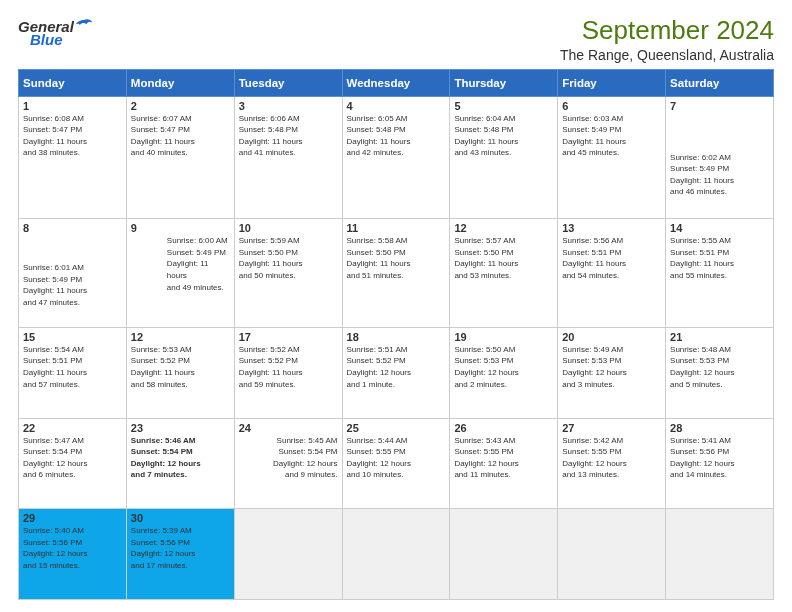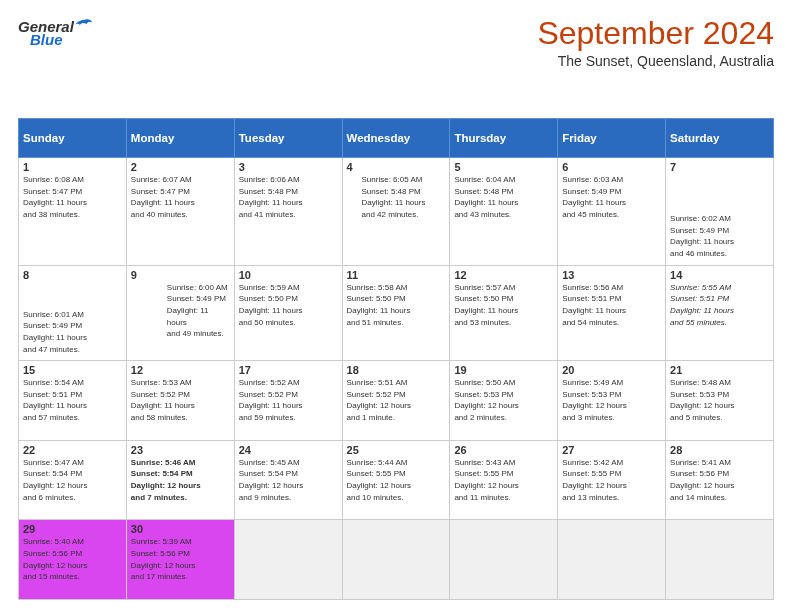--- a/index.html
+++ b/index.html
@@ -9,74 +9,73 @@
       width: 792px;
       height: 612px;
       overflow: hidden;
     }
     .page {
       width: 792px;
       height: 612px;
       padding: 16px 18px 12px 18px;
       display: flex;
       flex-direction: column;
-      gap: 43px;
     }
     .header {
       display: flex;
       align-items: flex-start;
       justify-content: space-between;
       margin-bottom: 6px;
     }
     .logo-area {
       display: flex;
       flex-direction: column;
       align-items: flex-start;
       padding-top: 2px;
     }
     .title-area {
       text-align: right;
     }
     .month-title {
-      font-size: 32px;
+      font-size: 26px;
       font-weight: normal;
-      color: #c2410c;
+      color: #4d7c0f;
       line-height: 1.1;
     }
     .location-title {
       font-size: 14px;
       color: #333;
       margin-top: 2px;
     }
     .calendar-table {
       width: 100%;
       border-collapse: collapse;
       flex: 1;
       table-layout: fixed;
     }
     .calendar-table thead tr th {
       background: #2a6bbf;
       color: #fff;
       font-size: 11.5px;
       font-weight: bold;
-      padding: 13px 4px;
+      padding: 7px 4px;
       text-align: left;
       border: 1px solid #5a8fd4;
     }
     .calendar-table tbody tr td {
       border: 1px solid #ccc;
       vertical-align: top;
       padding: 3px 4px;
       font-size: 8.5px;
       color: #333;
       background: #fff;
       height: 78px;
     }
     .calendar-table tbody tr:last-child td {
-      background: #d946ef;
+      background: #0ea5e9;
     }
     .day-number {
       font-size: 11px;
       font-weight: bold;
       color: #333;
       display: block;
       margin-bottom: 1px;
     }
     .day-info {
       font-size: 8px;
@@ -98,21 +97,21 @@
       <span style="font-size:15px;font-weight:bold;font-style:italic;color:#333;">General</span>
       <svg width="18" height="14" viewBox="0 0 22 16" style="margin-left:1px;margin-top:-4px;">
         <path d="M11 2 C14 0, 20 1, 21 5 C18 3, 15 4, 14 7 C12 5, 8 5, 6 8 C5 6, 1 6, 0 8 C2 5, 6 2, 11 2Z" fill="#1a6bcc"></path>
       </svg>
     </div>
     <span style="font-size:15px;font-weight:bold;font-style:italic;color:#1a6bcc;margin-top:-4px;margin-left:12px;">Blue</span>
   </div>
 </div>
     <div class="title-area">
       <div class="month-title">September 2024</div>
-      <div class="location-title">The Sunset, Queensland, Australia</div>
+      <div class="location-title">The Range, Queensland, Australia</div>
     </div>
   </div>
 
   <table class="calendar-table">
     <thead>
       <tr>
         <th>Sunday</th>
         <th>Monday</th>
         <th>Tuesday</th>
         <th>Wednesday</th>
@@ -139,21 +138,21 @@
           </td>
           <td>
             <span class="day-number">3</span>
             <div class="day-info" style="white-space: pre-line;">Sunrise: 6:06 AM
 Sunset: 5:48 PM
 Daylight: 11 hours
 and 41 minutes.</div>
           </td>
           <td>
             <span class="day-number">4</span>
-            <div class="day-info" style="white-space: pre-line; margin-left: 15px;">Sunrise: 6:05 AM
+            <div class="day-info" style="white-space: pre-line;">Sunrise: 6:05 AM
 Sunset: 5:48 PM
 Daylight: 11 hours
 and 42 minutes.</div>
           </td>
           <td>
             <span class="day-number">5</span>
             <div class="day-info" style="white-space: pre-line;">Sunrise: 6:04 AM
 Sunset: 5:48 PM
 Daylight: 11 hours
 and 43 minutes.</div>
@@ -211,21 +210,21 @@
           </td>
           <td>
             <span class="day-number">13</span>
             <div class="day-info" style="white-space: pre-line;">Sunrise: 5:56 AM
 Sunset: 5:51 PM
 Daylight: 11 hours
 and 54 minutes.</div>
           </td>
           <td>
             <span class="day-number">14</span>
-            <div class="day-info" style="white-space: pre-line; font-style: italic;">Sunrise: 5:55 AM
+            <div class="day-info" style="white-space: pre-line;">Sunrise: 5:55 AM
 Sunset: 5:51 PM
 Daylight: 11 hours
 and 55 minutes.</div>
           </td>
         </tr>
         <tr>
           <td>
             <span class="day-number">15</span>
             <div class="day-info" style="white-space: pre-line;">Sunrise: 5:54 AM
 Sunset: 5:51 PM
@@ -285,21 +284,21 @@
           </td>
           <td>
             <span class="day-number">23</span>
             <div class="day-info" style="white-space: pre-line; font-weight: bold;">Sunrise: 5:46 AM
 Sunset: 5:54 PM
 Daylight: 12 hours
 and 7 minutes.</div>
           </td>
           <td>
             <span class="day-number">24</span>
-            <div class="day-info" style="white-space: pre-line;">Sunrise: 5:45 AM
+            <div class="day-info" style="white-space: pre-line; text-align: right;">Sunrise: 5:45 AM
 Sunset: 5:54 PM
 Daylight: 12 hours
 and 9 minutes.</div>
           </td>
           <td>
             <span class="day-number">25</span>
             <div class="day-info" style="white-space: pre-line;">Sunrise: 5:44 AM
 Sunset: 5:55 PM
 Daylight: 12 hours
 and 10 minutes.</div>

